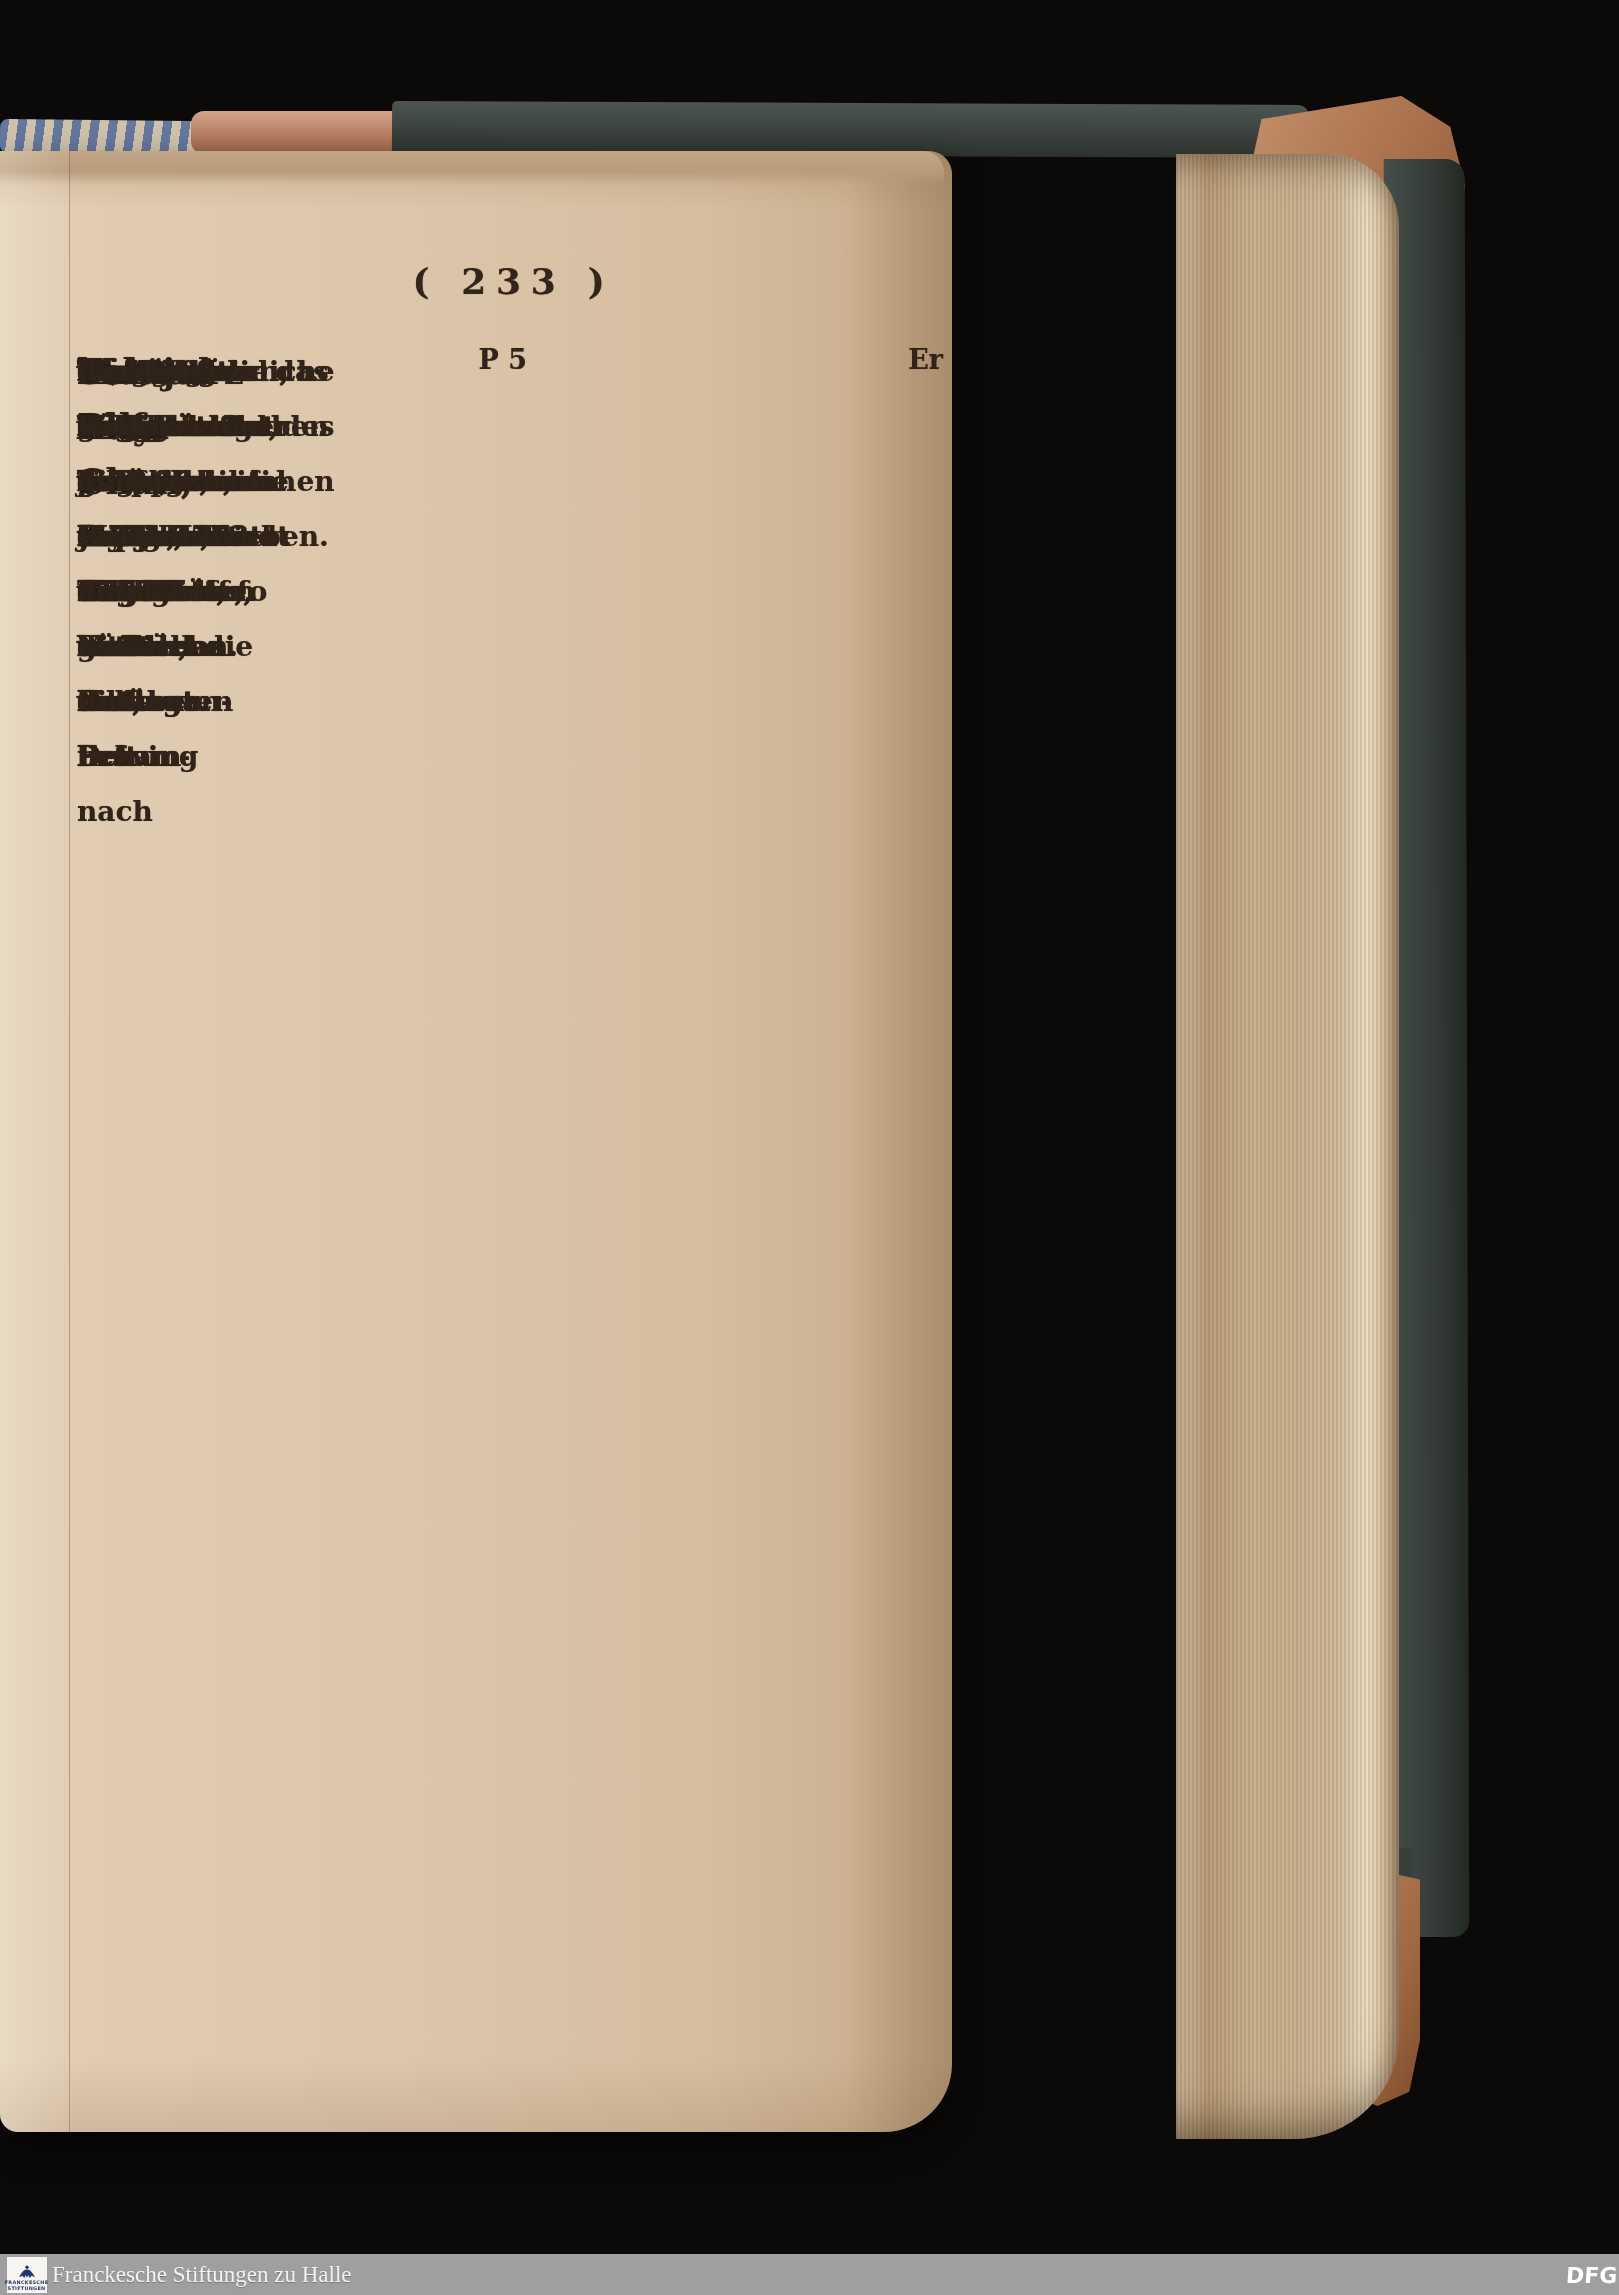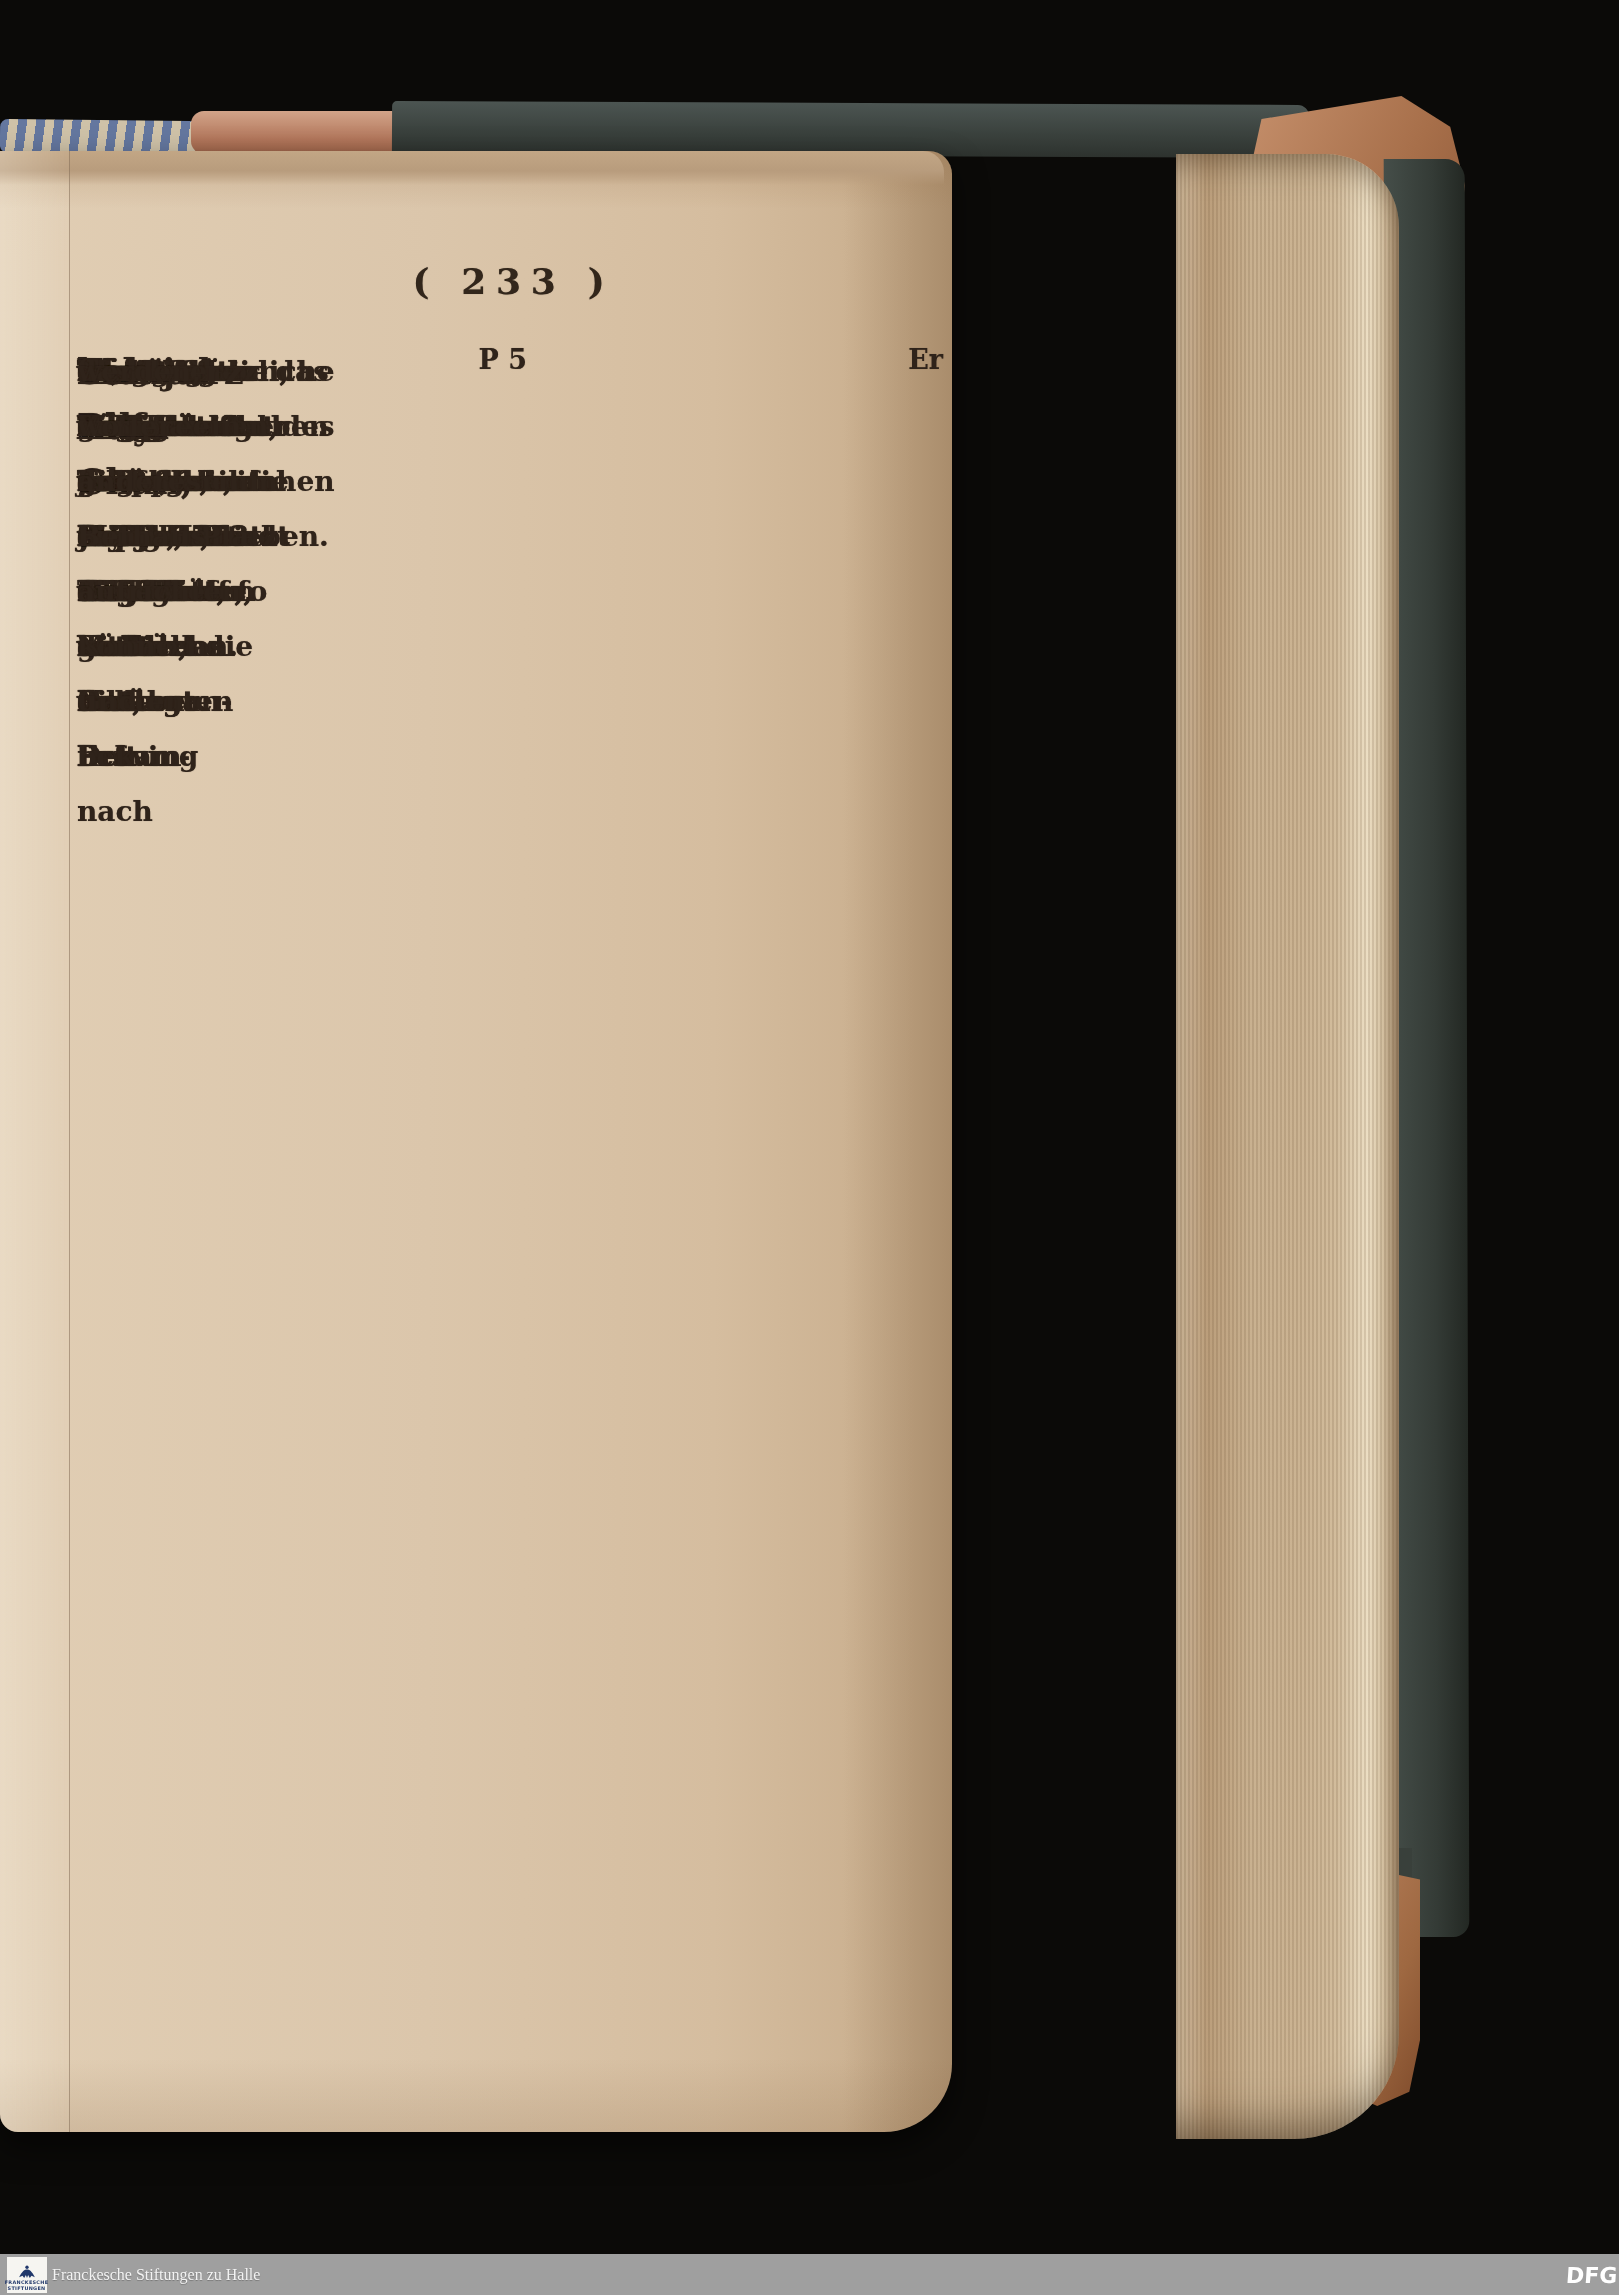--- a/index.html
+++ b/index.html
@@ -76,21 +76,21 @@
 
   
   .footer{left:0;top:2254px;width:1619px;height:41px;background:#9f9f9f;}
   .logo-box{left:6.5px;top:3.2px;width:40px;height:36px;background:#f6f5f1;
     display:flex;flex-direction:column;align-items:center;justify-content:flex-end;
     padding-bottom:1.6px;position:absolute;}
   .logo-box svg{position:static;display:block;margin-bottom:0.8px;}
   .logo-text{position:static;font-family:"DejaVu Sans",sans-serif;font-weight:bold;
     font-size:4.9px;line-height:5.7px;color:#21386b;letter-spacing:0.3px;text-align:center;}
   .institution{left:52px;top:0;height:26px;line-height:42px;color:#f3f3f3;
-    font-size:16px;font-family:"Liberation Serif",serif;
+    font-size:23px;font-family:"Liberation Serif",serif;
     text-shadow:0 0.8px 0.8px rgba(0,0,0,.25);}
   .dfg{left:1566px;top:0;height:41px;line-height:44px;color:#ffffff;
     font-size:22px;font-weight:bold;font-family:"DejaVu Sans",sans-serif;
     letter-spacing:0;transform:skewX(-4deg);}
 </style>
 </head>
 <body>
 
 <div class="stage">
 

